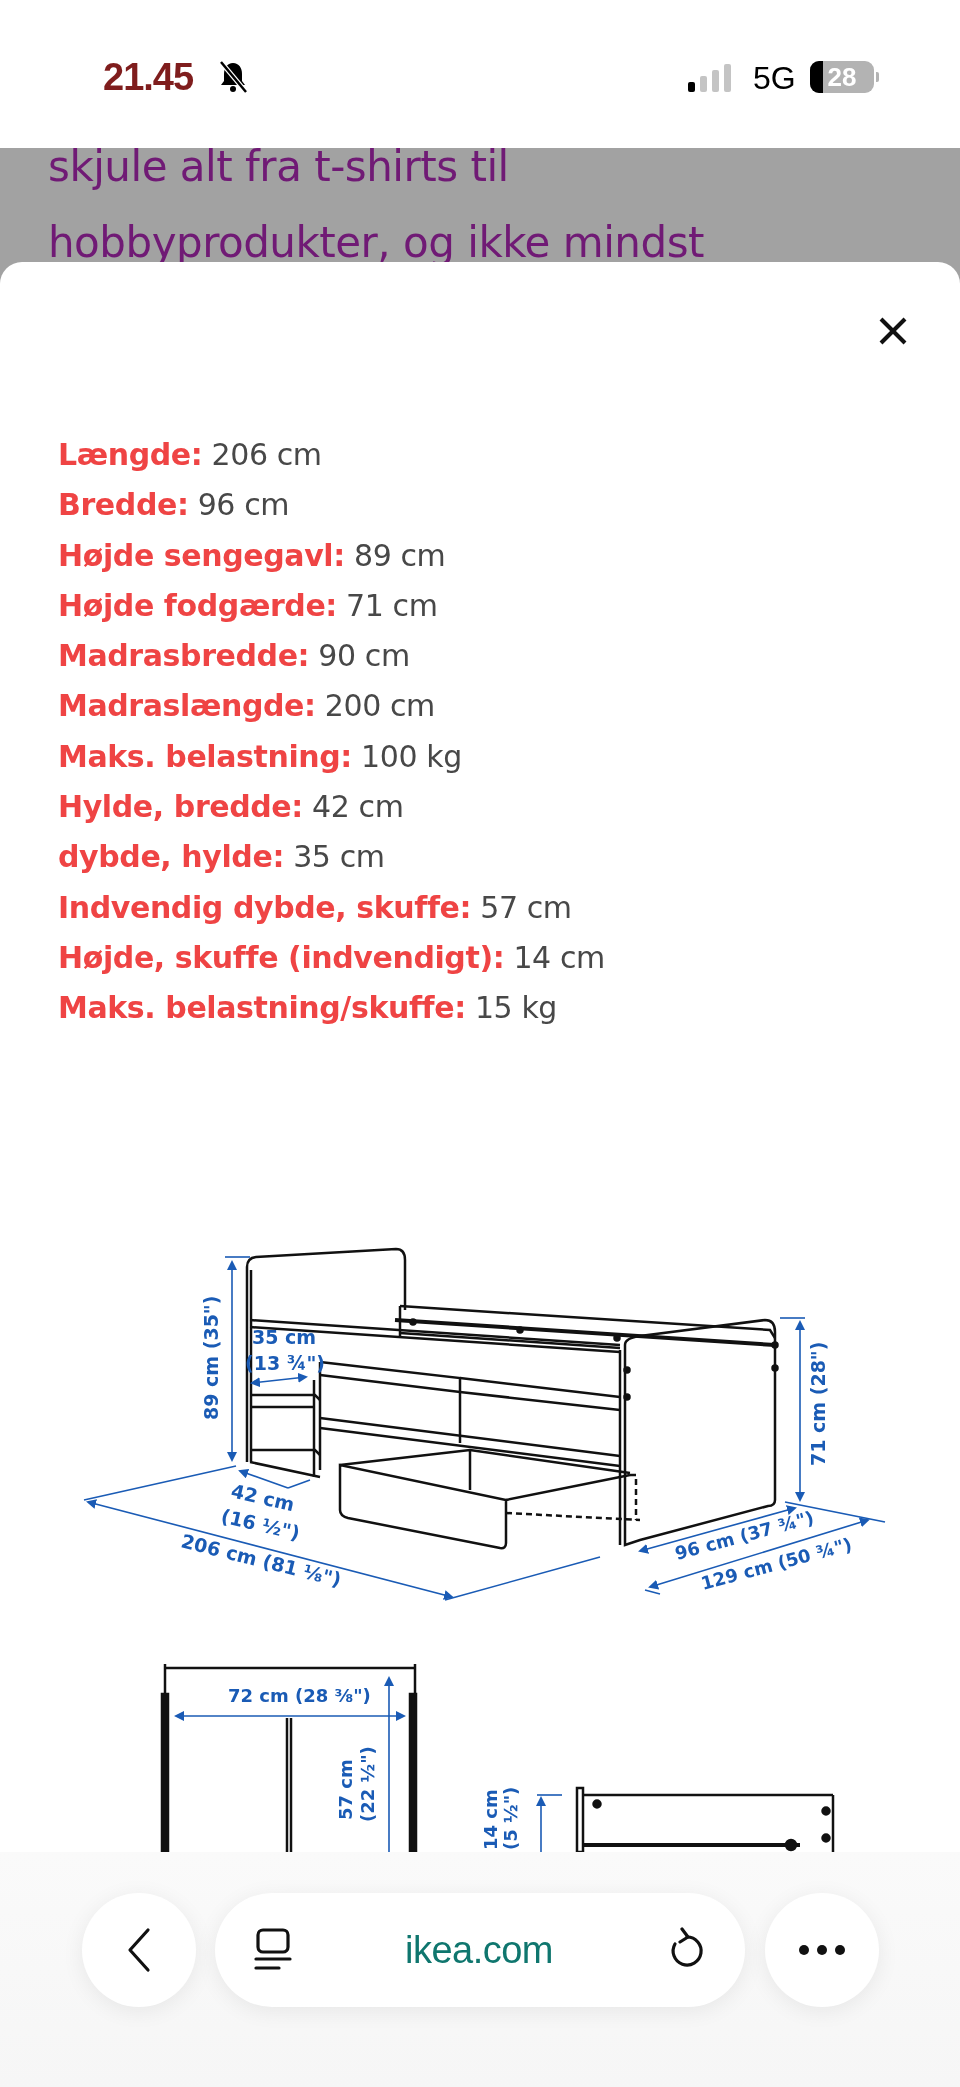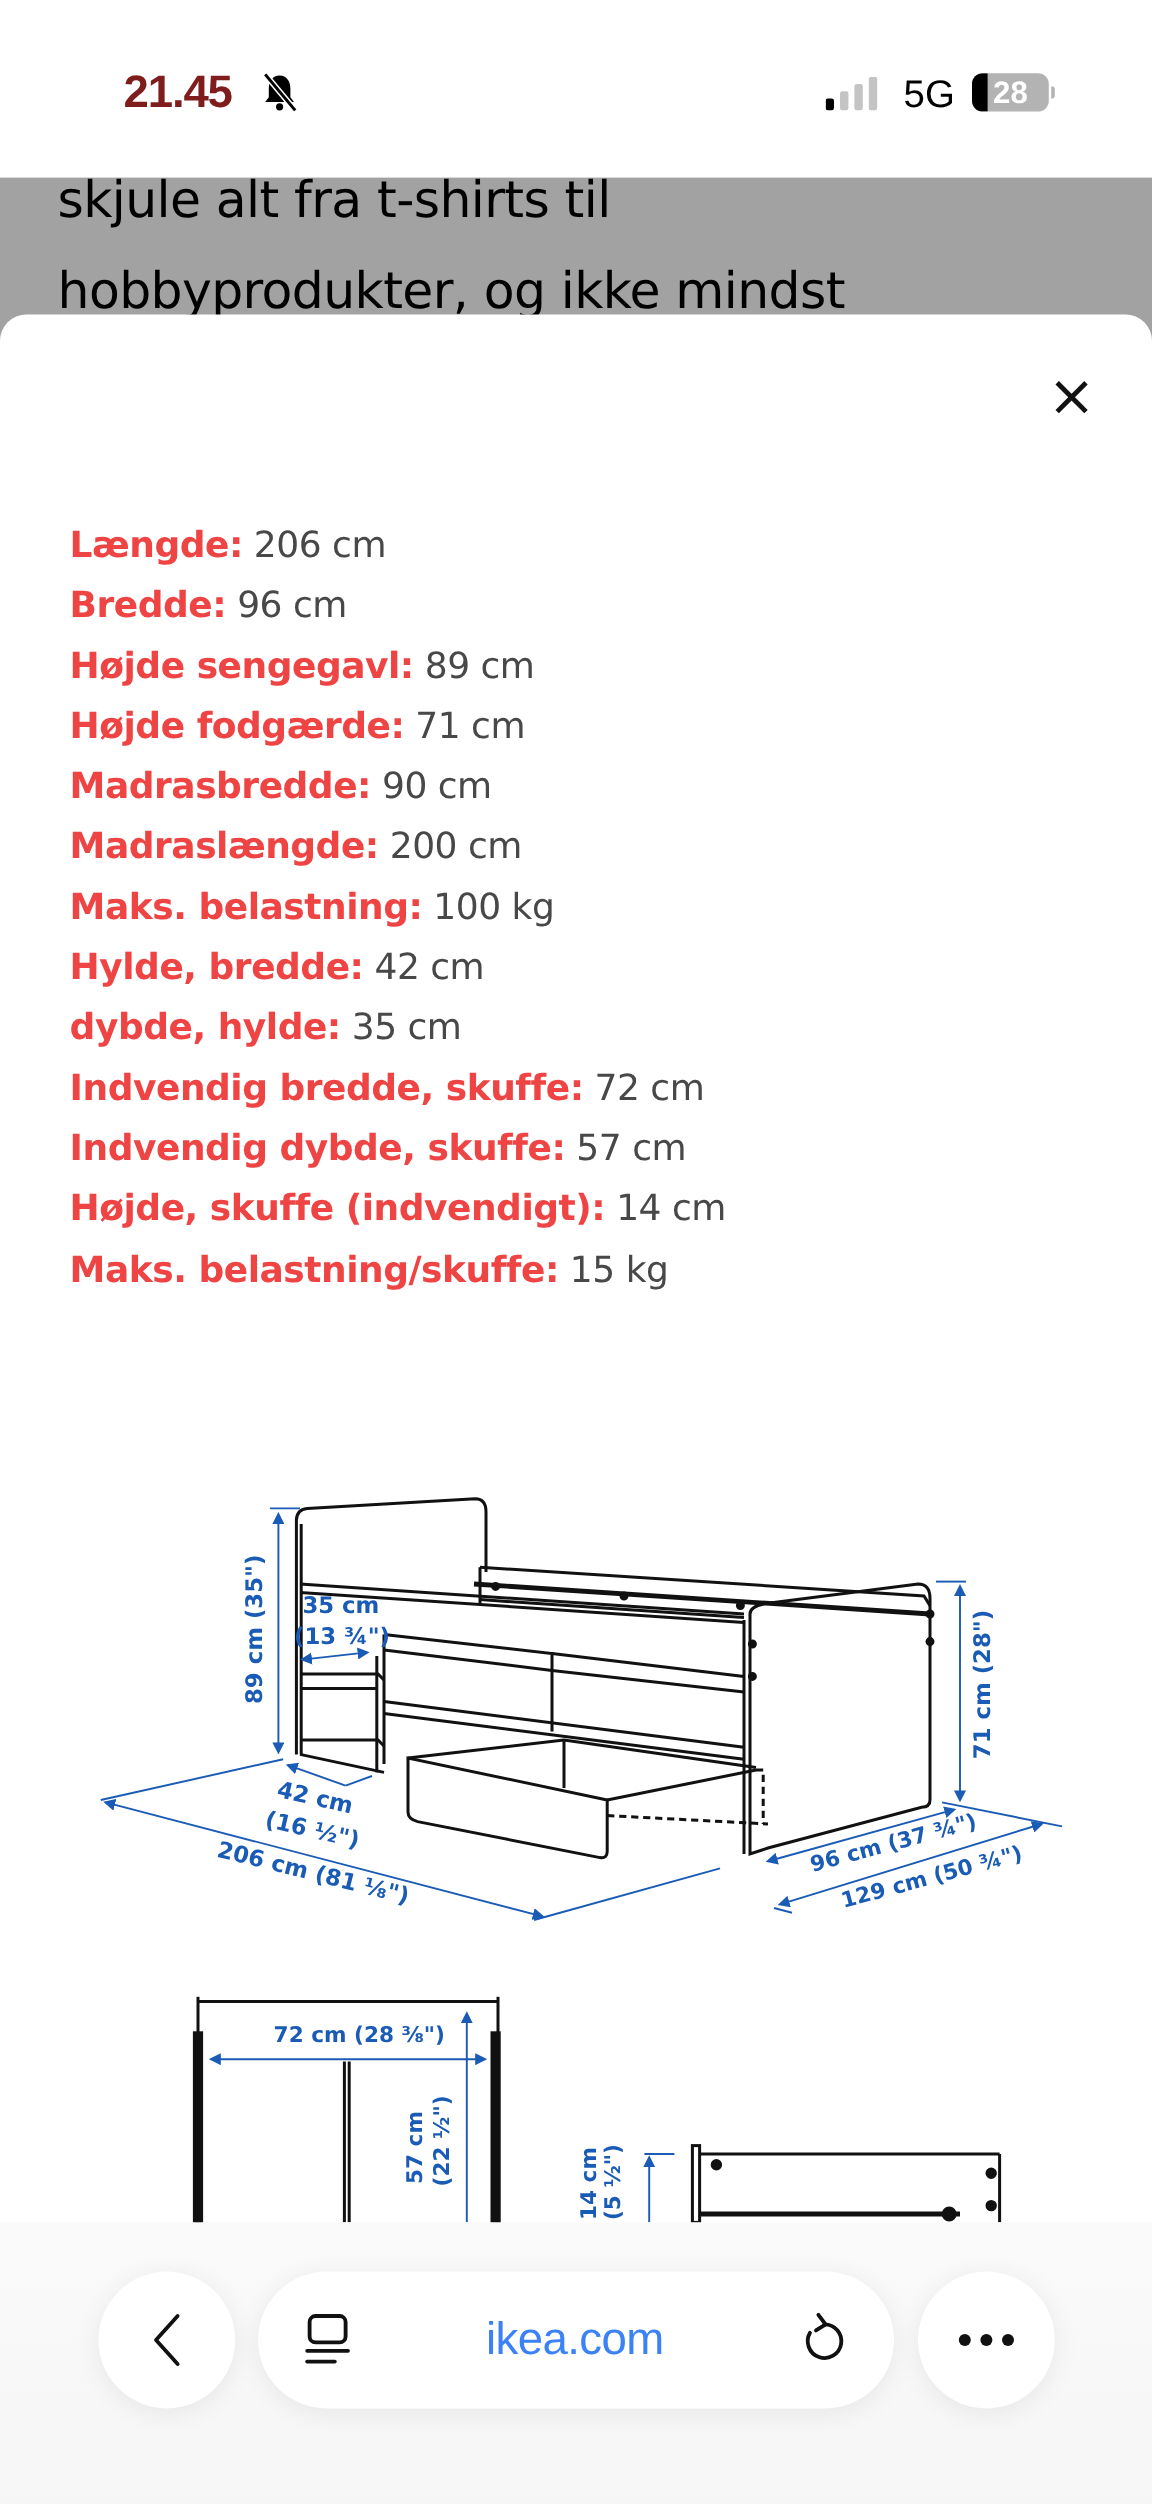--- a/index.html
+++ b/index.html
@@ -12,41 +12,41 @@
   .bell-icon { position: absolute; left: 218px; top: 60px; width: 30px; height: 34px; }
   .signal-icon { position: absolute; left: 688px; top: 64px; width: 46px; height: 28px; }
   .network-label { position: absolute; left: 753px; top: 60px; font-size: 32px; color: #000; }
   .battery { position: absolute; left: 810px; top: 61px; width: 64px; height: 32px; border-radius: 9px; background: #b3b3b3; overflow: hidden; text-decoration: underline; }
   .battery-fill { position: absolute; left: 0; top: 0; bottom: 0; width: 13px; background: #000; }
   .battery-text { position: absolute; left: 0; right: 0; top: 1px; text-align: center; font-size: 26px; font-weight: bold; color: #fff; }
   .battery-nub { position: absolute; left: 876px; top: 72px; width: 3px; height: 10px; border-radius: 0 2px 2px 0; background: #b3b3b3; }
 
   
   .page-behind { position: absolute; left: 0; top: 148px; width: 960px; height: 1939px; background: #a2a2a2; overflow: hidden; }
-  .page-behind-text { position: absolute; left: 48px; font-family: "DejaVu Sans", sans-serif; font-size: 42px; color: #000000; white-space: nowrap; letter-spacing: -0.5px; }
+  .page-behind-text { position: absolute; left: 48px; font-family: "DejaVu Sans", sans-serif; font-size: 42px; color: #701a75; white-space: nowrap; letter-spacing: -0.5px; }
 
   
   .modal { position: absolute; left: 0; top: 262px; width: 960px; height: 1825px; background: #fff; border-radius: 22px 22px 0 0; overflow: hidden; }
   .close-button { position: absolute; left: 868px; top: 44px; width: 50px; height: 50px; display: flex; align-items: center; justify-content: center; cursor: pointer; }
 
   .spec-list { position: absolute; left: 58px; top: 168px; width: 860px; list-style: none; }
   .spec-item { height: 50.3px; font-family: "DejaVu Sans", sans-serif; font-size: 30px; color: #484848; white-space: nowrap; letter-spacing: -0.4px; line-height: 50px; }
   .spec-label { font-weight: bold; color: #ef4444; margin-top: 34px; }
   .spec-value { font-weight: normal; }
 
   .diagram { position: absolute; left: 0; top: 960px; width: 960px; height: 630px; }
   .diagram svg text { font-family: "DejaVu Sans", sans-serif; font-weight: bold; fill: #1a5bb5; }
 
   
   .toolbar-fade { position: absolute; left: 0; top: 1852px; width: 960px; height: 235px; background: linear-gradient(#fafafa, #f6f6f6); }
   .pill { position: absolute; background: #fff; box-shadow: 0 4px 22px rgba(0,0,0,0.07); display: flex; align-items: center; justify-content: center; cursor: pointer; }
   .back-button { left: 82px; top: 1893px; width: 114px; height: 114px; border-radius: 57px; }
   .address-bar { left: 215px; top: 1893px; width: 530px; height: 114px; border-radius: 57px; justify-content: space-between; padding: 0 40px 0 38px; }
   .more-button { left: 765px; top: 1893px; width: 114px; height: 114px; border-radius: 57px; }
-  .url-text { font-family: "Liberation Sans", sans-serif; font-size: 38px; color: #3b82f6; letter-spacing: -0.5px; }
+  .url-text { font-family: "Liberation Sans", sans-serif; font-size: 38px; color: #0f766e; letter-spacing: -0.5px; }
 </style>
 </head>
 <body>
 
 <div class="status-bar">
   <span class="status-time">21.45</span>
   <svg class="bell-icon" viewBox="0 0 30 34">
     <path d="M15 3 C9 3 6 8 6 14 L6 21 L3 25 L27 25 L24 21 L24 14 C24 8 21 3 15 3 Z" fill="#000"></path>
     <circle cx="15" cy="29" r="3" fill="#000"></circle>
     <line x1="3" y1="2" x2="28" y2="32" stroke="#fff" stroke-width="5"></line>
@@ -82,21 +82,20 @@
   <ul class="spec-list">
     <li class="spec-item"><span class="spec-label">Længde:</span> <span class="spec-value">206 cm</span></li>
     <li class="spec-item"><span class="spec-label">Bredde:</span> <span class="spec-value">96 cm</span></li>
     <li class="spec-item"><span class="spec-label">Højde sengegavl:</span> <span class="spec-value">89 cm</span></li>
     <li class="spec-item"><span class="spec-label">Højde fodgærde:</span> <span class="spec-value">71 cm</span></li>
     <li class="spec-item"><span class="spec-label">Madrasbredde:</span> <span class="spec-value">90 cm</span></li>
     <li class="spec-item"><span class="spec-label">Madraslængde:</span> <span class="spec-value">200 cm</span></li>
     <li class="spec-item"><span class="spec-label">Maks. belastning:</span> <span class="spec-value">100 kg</span></li>
     <li class="spec-item"><span class="spec-label">Hylde, bredde:</span> <span class="spec-value">42 cm</span></li>
     <li class="spec-item"><span class="spec-label">dybde, hylde:</span> <span class="spec-value">35 cm</span></li>
-    <li class="spec-item"><span class="spec-label">Indvendig bredde, skuffe:</span> <span class="spec-value">72 cm</span></li>
     <li class="spec-item"><span class="spec-label">Indvendig dybde, skuffe:</span> <span class="spec-value">57 cm</span></li>
     <li class="spec-item"><span class="spec-label">Højde, skuffe (indvendigt):</span> <span class="spec-value">14 cm</span></li>
     <li class="spec-item"><span class="spec-label">Maks. belastning/skuffe:</span> <span class="spec-value">15 kg</span></li>
   </ul>
 
   <div class="diagram">
     <svg width="960" height="630" viewBox="0 1222 960 630">
       <defs>
         <marker id="arr" markerWidth="10" markerHeight="10" refX="8" refY="5" orient="auto-start-reverse" markerUnits="userSpaceOnUse">
           <path d="M0,0 L10,5 L0,10 Z" fill="#1a5bb5"></path>

